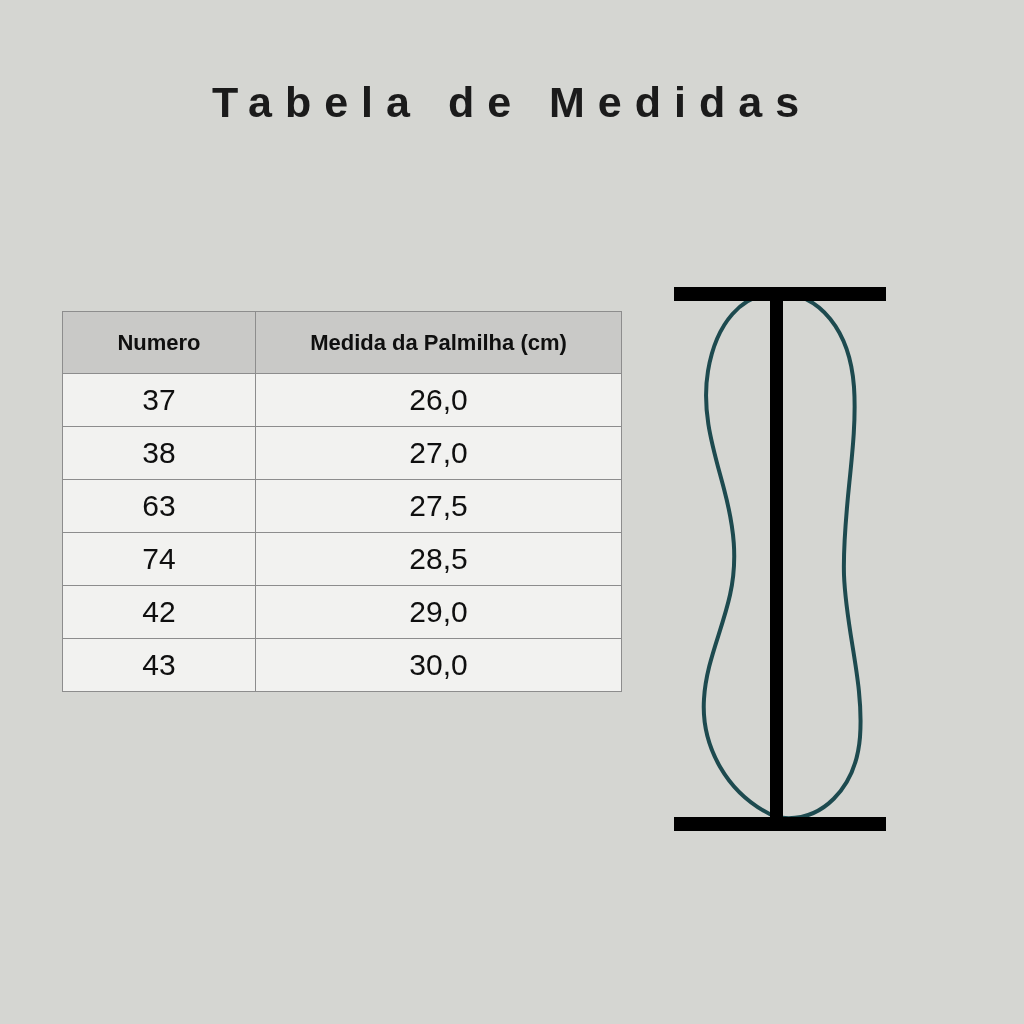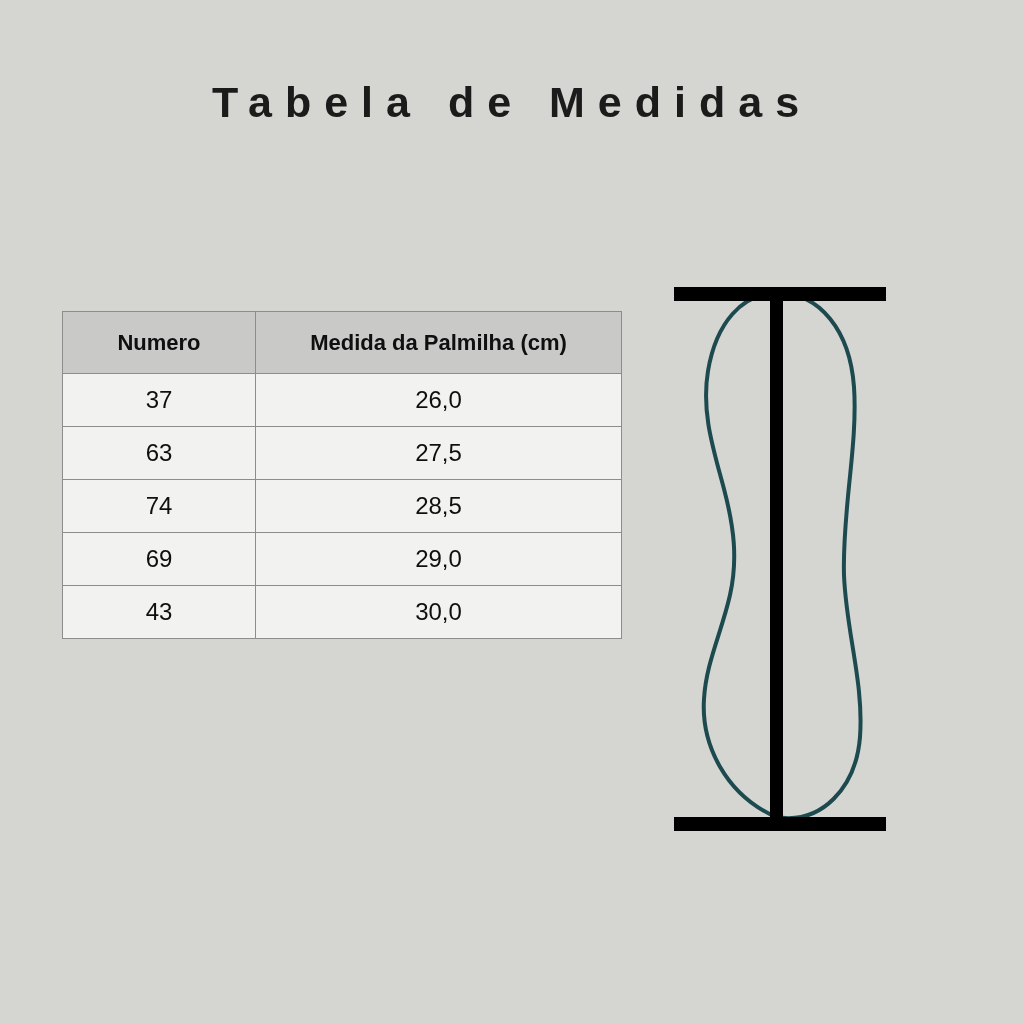--- a/index.html
+++ b/index.html
@@ -40,21 +40,21 @@
     left: 62px;
     top: 311px;
     border-collapse: collapse;
     border: 1px solid #8d8d8d;
     background: #f2f2f0;
   }
   #size-table th,
   #size-table td {
     border: 1px solid #8d8d8d;
     text-align: center;
-    font-size: 24px;
+    font-size: 30px;
     color: #0f0f0f;
     height: 53px;
     box-sizing: border-box;
     padding: 0 6px;
   }
   #size-table thead th {
     background: #c9c9c7;
     font-weight: 700;
     height: 62px;
     font-size: 22px;
@@ -106,29 +106,33 @@
         <th>Numero</th>
         <th>Medida da Palmilha (cm)</th>
       </tr>
     </thead>
     <tbody>
       <tr>
         <td>37</td>
         <td>26,0</td>
       </tr>
       <tr>
+        <td>38</td>
+        <td>27,0</td>
+      </tr>
+      <tr>
         <td>63</td>
         <td>27,5</td>
       </tr>
       <tr>
         <td>74</td>
         <td>28,5</td>
       </tr>
       <tr>
-        <td>69</td>
+        <td>42</td>
         <td>29,0</td>
       </tr>
       <tr>
         <td>43</td>
         <td>30,0</td>
       </tr>
     </tbody>
   </table>
 
   <div id="diagram">

